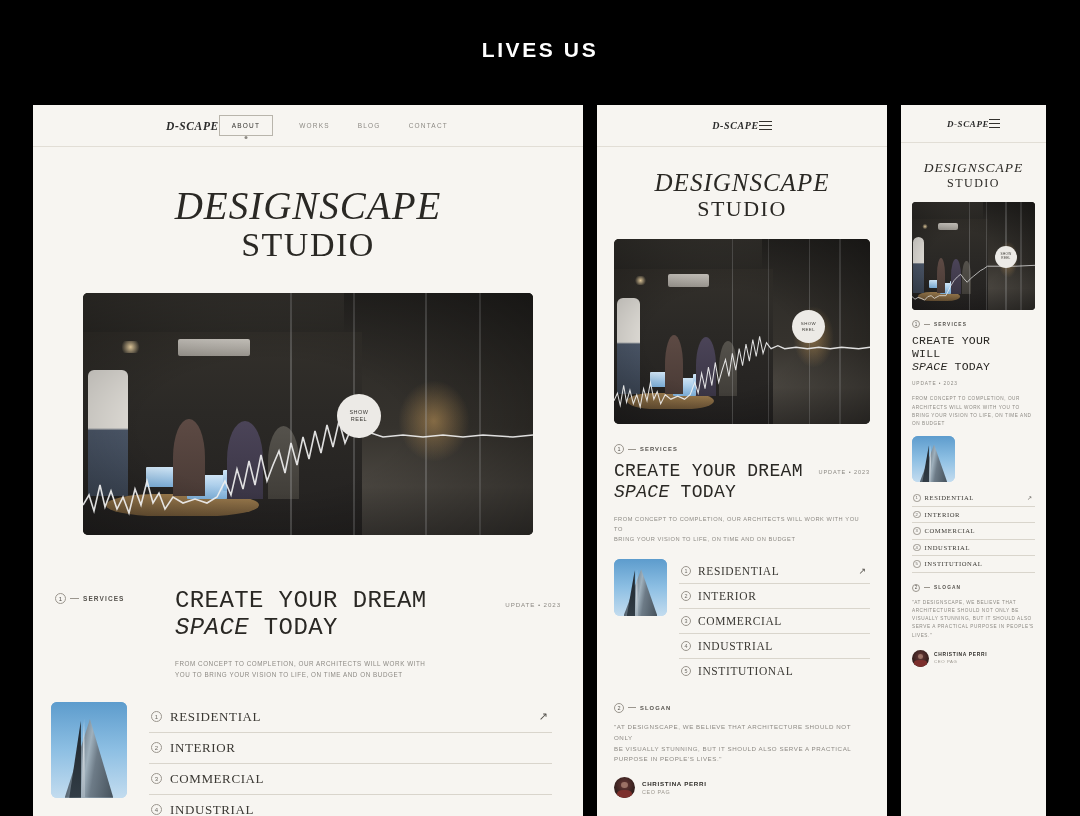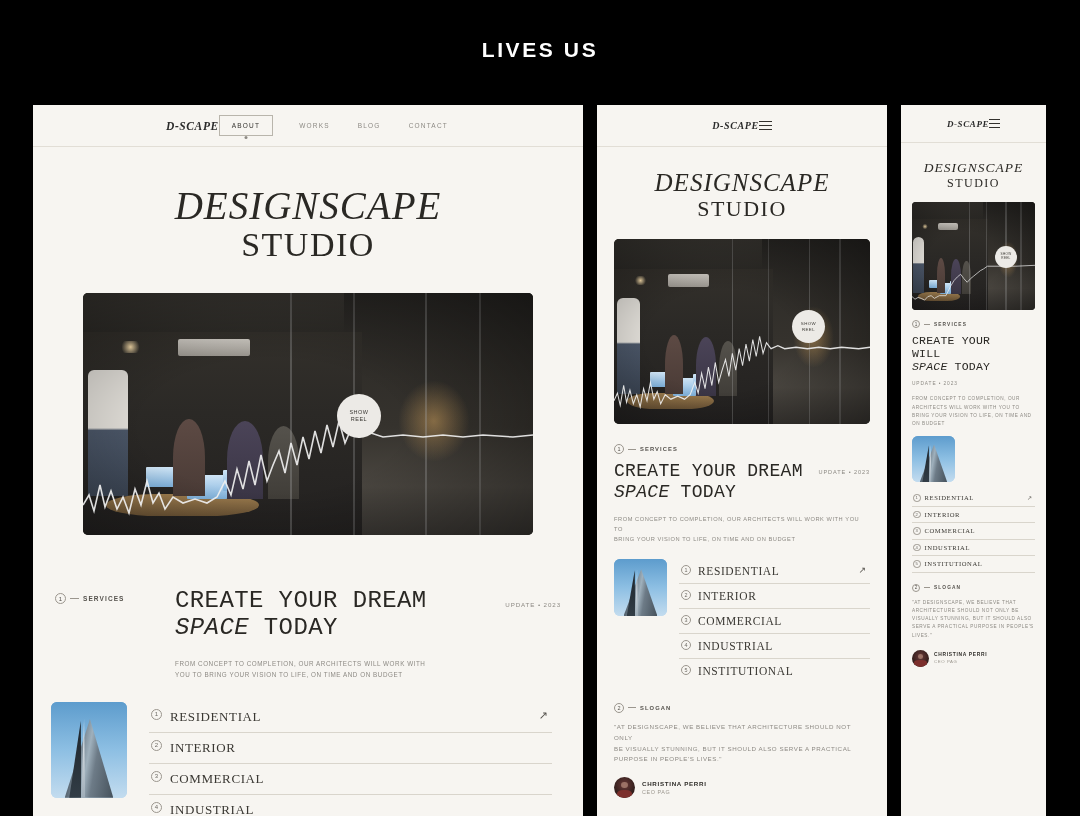--- a/index.html
+++ b/index.html
@@ -137,21 +137,21 @@
   .tablet  .update { font-size:5.6px; }
   .mobile  .update { font-size:4.8px; }
 
   .body-copy { color:#8d8a84; letter-spacing:.55px; line-height:1.75; }
   .desktop .body-copy { font-size:6.3px; }
   .tablet  .body-copy { font-size:5.7px; }
   .mobile  .body-copy { font-size:4.7px; }
 
   
   .svc-list { list-style:none; }
-  .svc-item { display:flex; align-items:flex-start; border-bottom:1px solid #d9d5cc;
+  .svc-item { display:flex; align-items:center; border-bottom:1px solid #d9d5cc;
      font-family:"Liberation Serif", serif; color:#3a3833; }
   .svc-item:last-child { border-bottom:none; }
   .svc-num { border:1px solid #9b968e; border-radius:50%; display:inline-flex;
      align-items:center; justify-content:center; color:#6d6a64; flex:none; font-family:"Liberation Sans",sans-serif; }
   .svc-label { flex:1; letter-spacing:.6px; }
   .svc-arrow { color:#55524d; }
   .desktop .svc-item { padding:7px 4px 7px 2px; gap:8px; font-size:13px; }
   .desktop .svc-num { width:11px; height:11px; font-size:6px; }
   .desktop .svc-arrow { font-size:11px; }
   .tablet .svc-item { padding:6px 4px 6px 2px; gap:7px; font-size:11.5px; }

